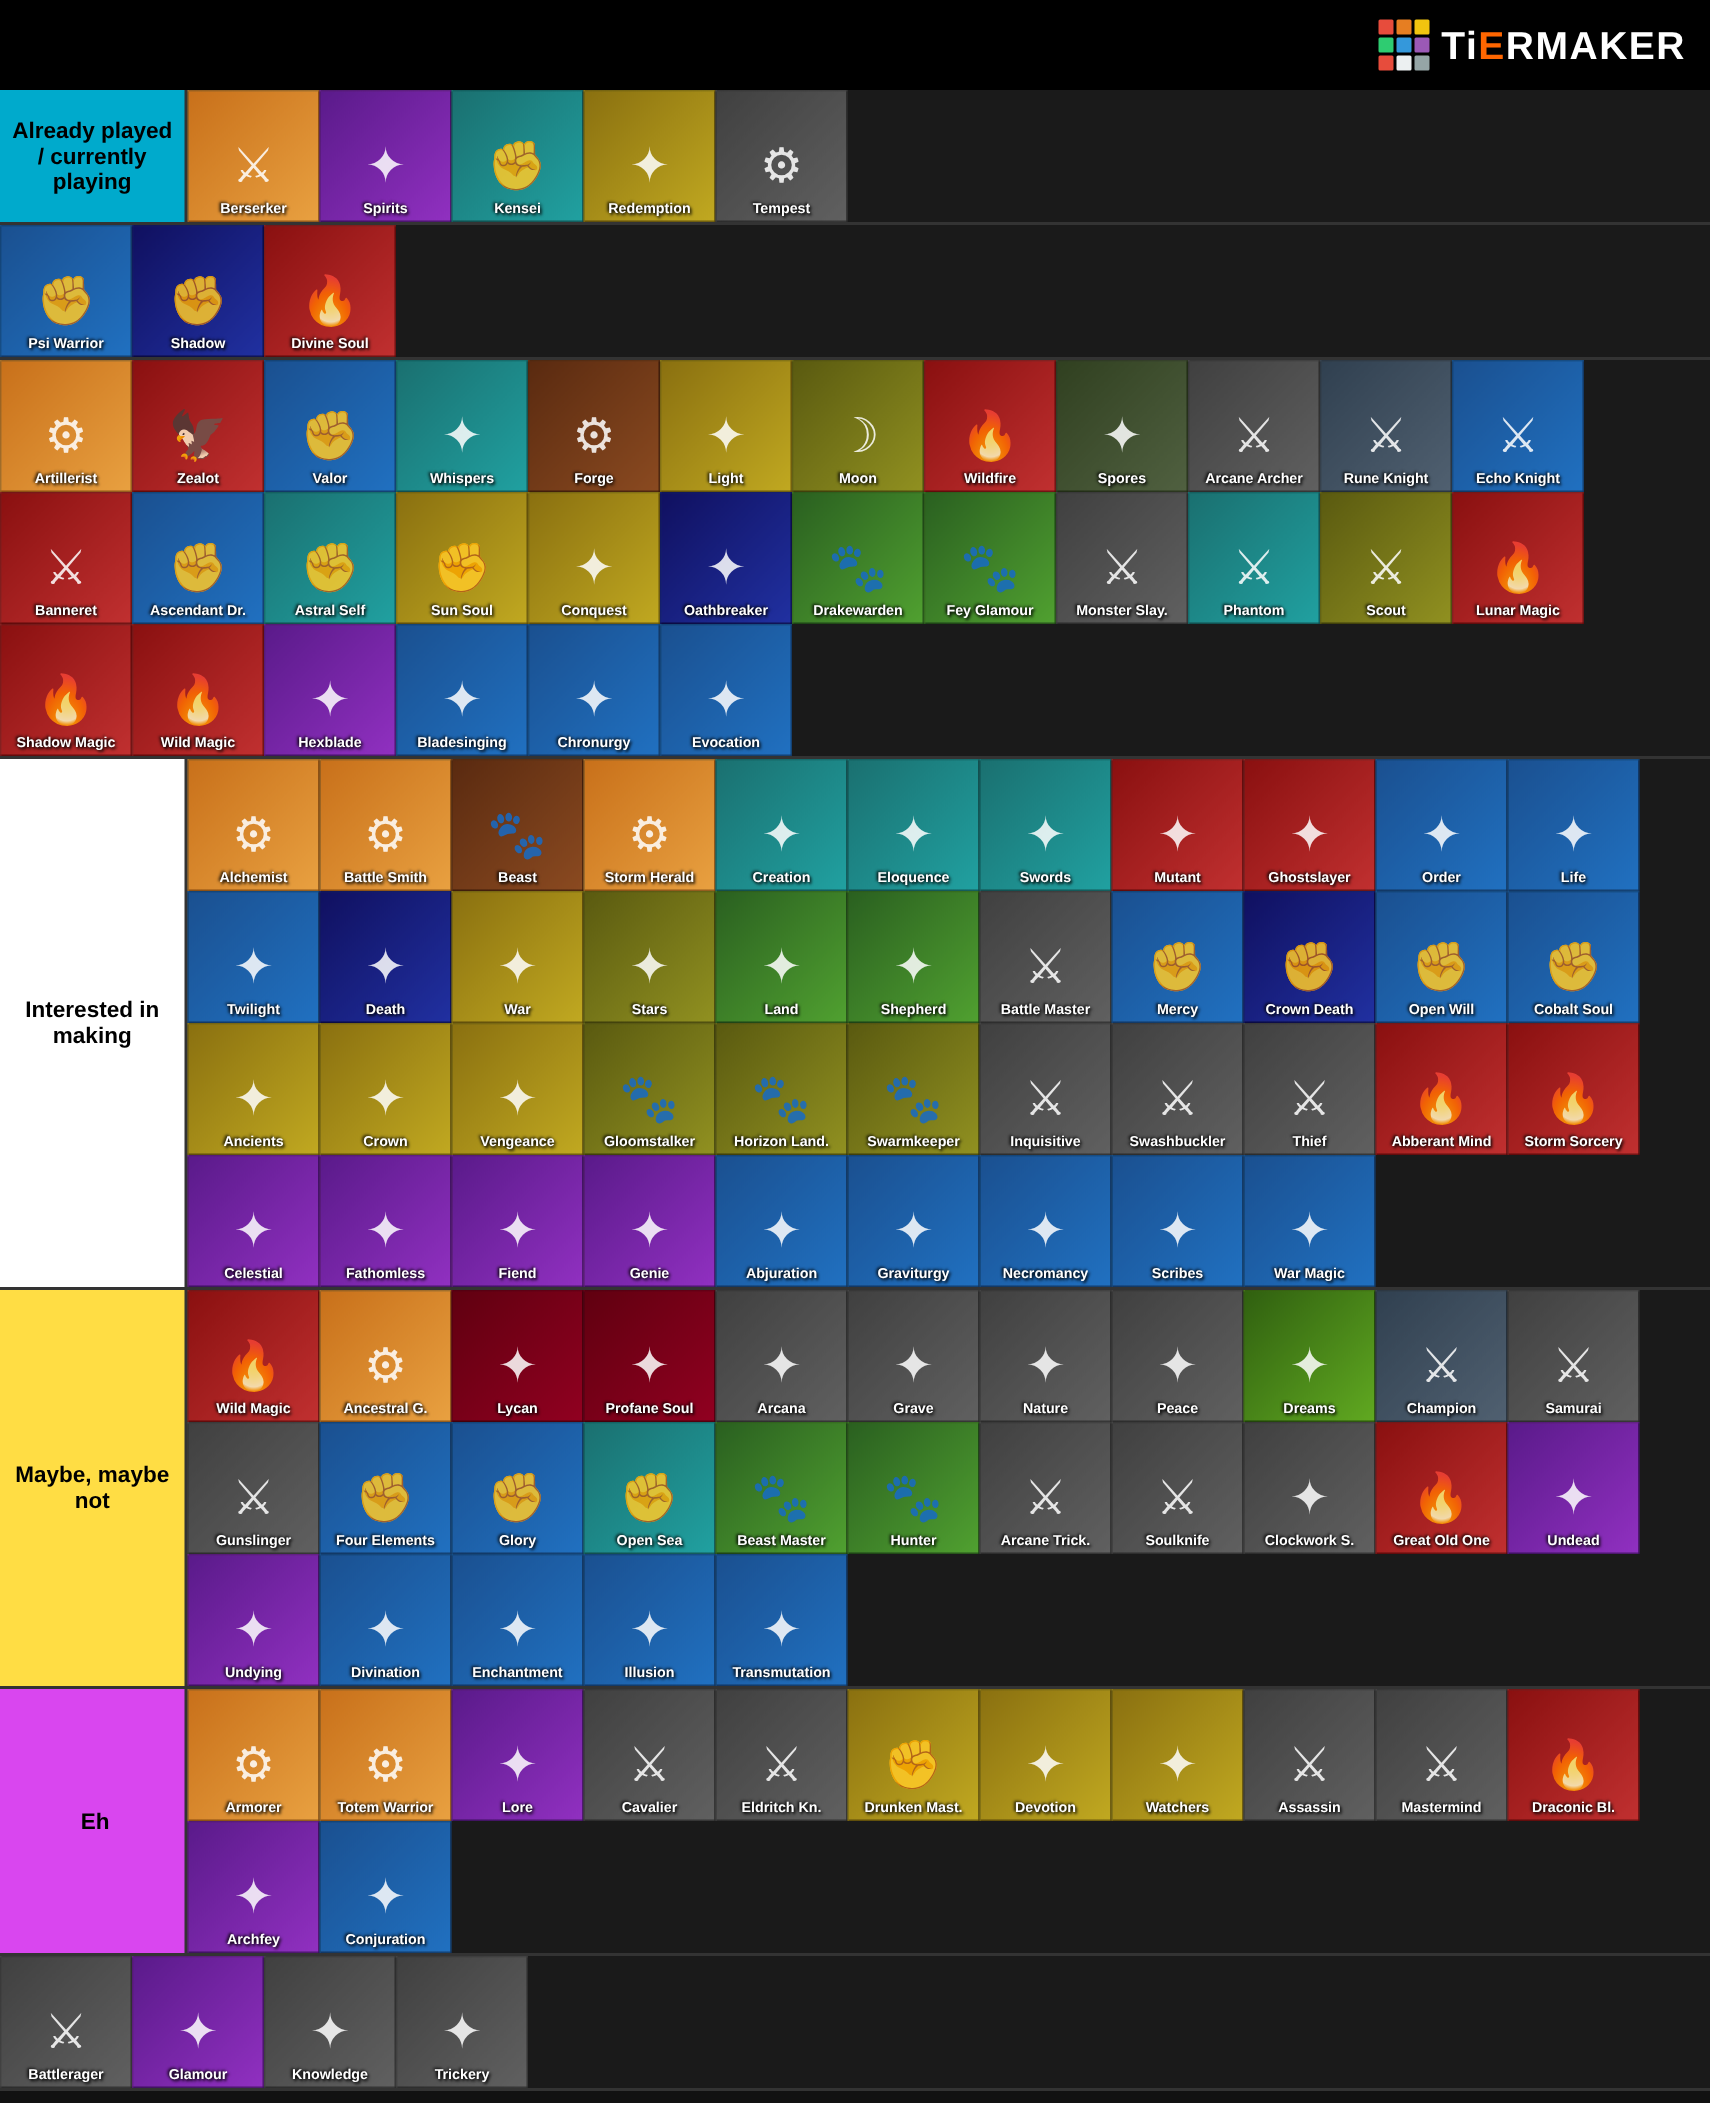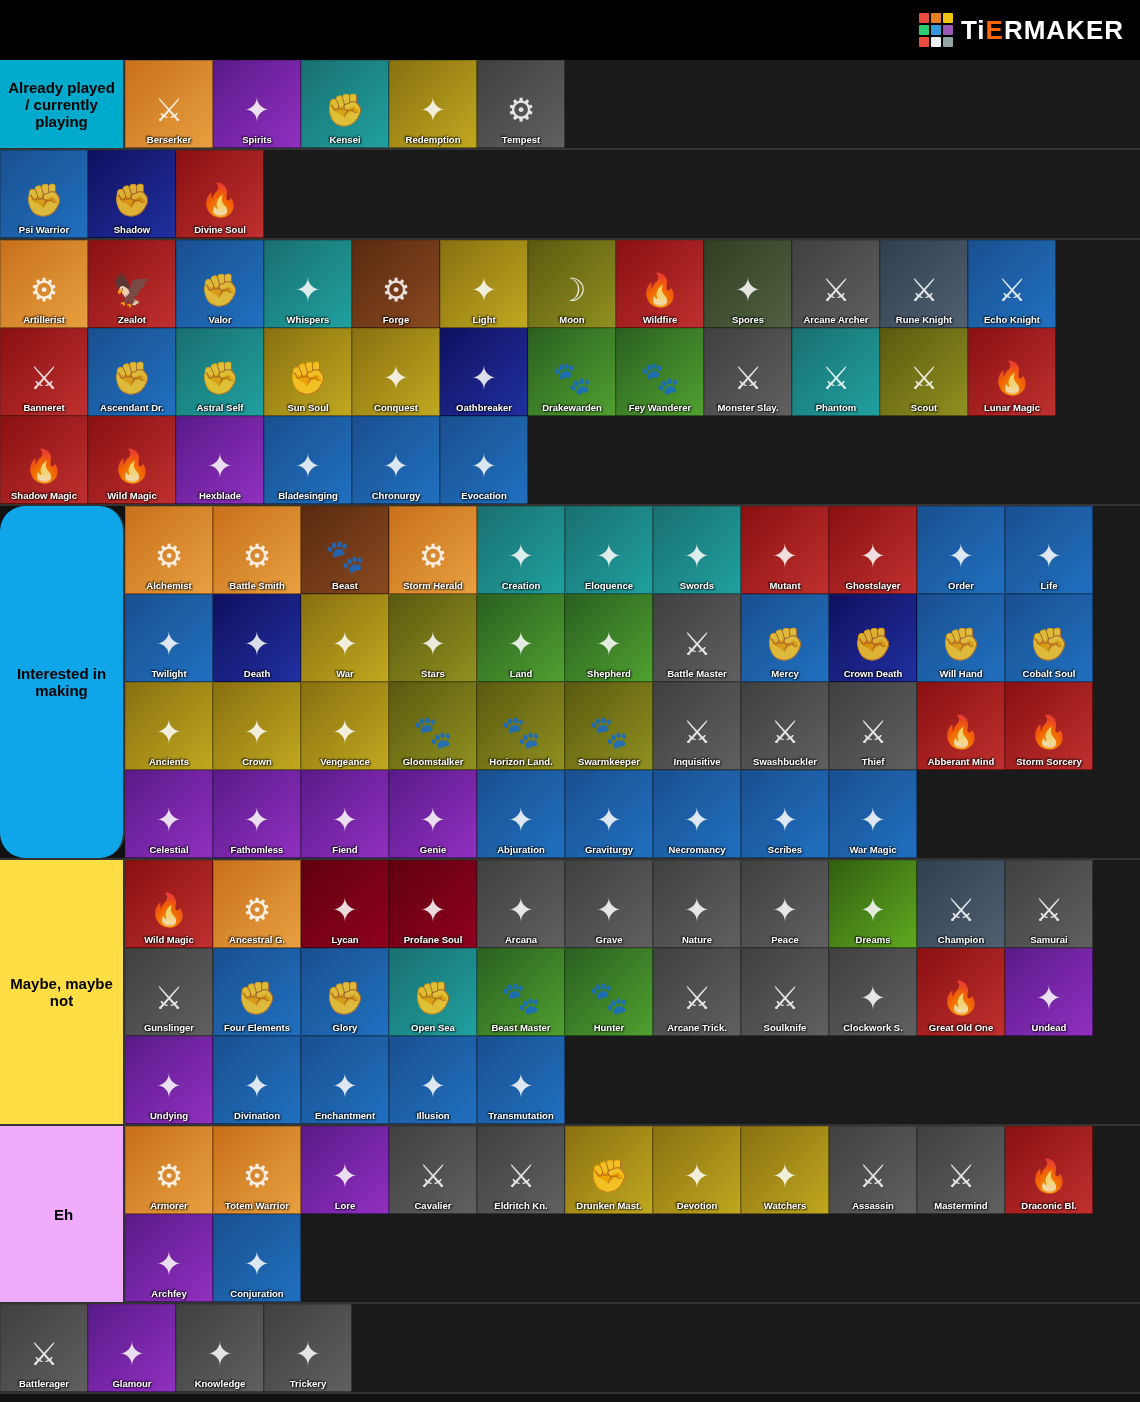--- a/index.html
+++ b/index.html
@@ -233,21 +233,21 @@
         <div class="item" title="Oathbreaker" style="background: linear-gradient(135deg, rgb(16, 16, 96), rgb(32, 48, 160));">
           <div class="item-icon">✦</div>
           <div class="item-label">Oathbreaker</div>
         </div>
         <div class="item" title="Drakewarden" style="background: linear-gradient(135deg, rgb(42, 96, 32), rgb(80, 160, 48));">
           <div class="item-icon">🐾</div>
           <div class="item-label">Drakewarden</div>
         </div>
         <div class="item" title="Fey Wanderer" style="background: linear-gradient(135deg, rgb(42, 96, 32), rgb(80, 160, 48));">
           <div class="item-icon">🐾</div>
-          <div class="item-label">Fey Wanderer</div>
+          <div class="item-label">Fey Glamour</div>
         </div>
         <div class="item" title="Monster Slay." style="background: linear-gradient(135deg, rgb(64, 64, 64), rgb(96, 96, 96));">
           <div class="item-icon">⚔</div>
           <div class="item-label">Monster Slay.</div>
         </div>
         <div class="item" title="Phantom" style="background: linear-gradient(135deg, rgb(26, 112, 112), rgb(32, 160, 160));">
           <div class="item-icon">⚔</div>
           <div class="item-label">Phantom</div>
         </div>
         <div class="item" title="Scout" style="background: linear-gradient(135deg, rgb(90, 90, 16), rgb(144, 144, 32));">
@@ -278,21 +278,21 @@
           <div class="item-icon">✦</div>
           <div class="item-label">Chronurgy</div>
         </div>
         <div class="item" title="Evocation" style="background: linear-gradient(135deg, rgb(26, 80, 144), rgb(32, 112, 192));">
           <div class="item-icon">✦</div>
           <div class="item-label">Evocation</div>
         </div>
       </div>
     </div>
     <div class="tier-row">
-      <div class="tier-label" style="background: #0ea5e9; color: rgb(0, 0, 0); border-radius: 25px;">Interested in making</div>
+      <div class="tier-label" style="background: #ffffff; color: rgb(0, 0, 0);">Interested in making</div>
       <div class="tier-items">
         <div class="item" title="Alchemist" style="background: linear-gradient(135deg, rgb(200, 112, 26), rgb(232, 160, 64));">
           <div class="item-icon">⚙</div>
           <div class="item-label">Alchemist</div>
         </div>
         <div class="item" title="Battle Smith" style="background: linear-gradient(135deg, rgb(200, 112, 26), rgb(232, 160, 64));">
           <div class="item-icon">⚙</div>
           <div class="item-label">Battle Smith</div>
         </div>
         <div class="item" title="Beast" style="background: linear-gradient(135deg, rgb(90, 42, 16), rgb(138, 74, 32));">
@@ -362,21 +362,21 @@
         <div class="item" title="Mercy" style="background: linear-gradient(135deg, rgb(26, 80, 144), rgb(32, 112, 192));">
           <div class="item-icon">✊</div>
           <div class="item-label">Mercy</div>
         </div>
         <div class="item" title="Long Death" style="background: linear-gradient(135deg, rgb(16, 16, 96), rgb(32, 48, 160));">
           <div class="item-icon">✊</div>
           <div class="item-label">Crown Death</div>
         </div>
         <div class="item" title="Open Hand" style="background: linear-gradient(135deg, rgb(26, 80, 144), rgb(32, 112, 192));">
           <div class="item-icon">✊</div>
-          <div class="item-label">Will Hand</div>
+          <div class="item-label">Open Will</div>
         </div>
         <div class="item" title="Cobalt Soul" style="background: linear-gradient(135deg, rgb(26, 80, 144), rgb(32, 112, 192));">
           <div class="item-icon">✊</div>
           <div class="item-label">Cobalt Soul</div>
         </div>
         <div class="item" title="Ancients" style="background: linear-gradient(135deg, rgb(138, 112, 16), rgb(192, 168, 32));">
           <div class="item-icon">✦</div>
           <div class="item-label">Ancients</div>
         </div>
         <div class="item" title="Crown" style="background: linear-gradient(135deg, rgb(138, 112, 16), rgb(192, 168, 32));">
@@ -564,21 +564,21 @@
           <div class="item-icon">✦</div>
           <div class="item-label">Illusion</div>
         </div>
         <div class="item" title="Transmutation" style="background: linear-gradient(135deg, rgb(26, 80, 144), rgb(32, 112, 192));">
           <div class="item-icon">✦</div>
           <div class="item-label">Transmutation</div>
         </div>
       </div>
     </div>
     <div class="tier-row">
-      <div class="tier-label" style="background: #f0abfc; color: rgb(0, 0, 0); padding-left: 12px;">Eh</div>
+      <div class="tier-label" style="background: #d946ef; color: rgb(0, 0, 0); padding-left: 12px;">Eh</div>
       <div class="tier-items">
         <div class="item" title="Armorer" style="background: linear-gradient(135deg, rgb(200, 112, 26), rgb(232, 160, 64));">
           <div class="item-icon">⚙</div>
           <div class="item-label">Armorer</div>
         </div>
         <div class="item" title="Totem Warrior" style="background: linear-gradient(135deg, rgb(200, 112, 26), rgb(232, 160, 64));">
           <div class="item-icon">⚙</div>
           <div class="item-label">Totem Warrior</div>
         </div>
         <div class="item" title="Lore" style="background: linear-gradient(135deg, rgb(90, 26, 138), rgb(144, 48, 192));">

